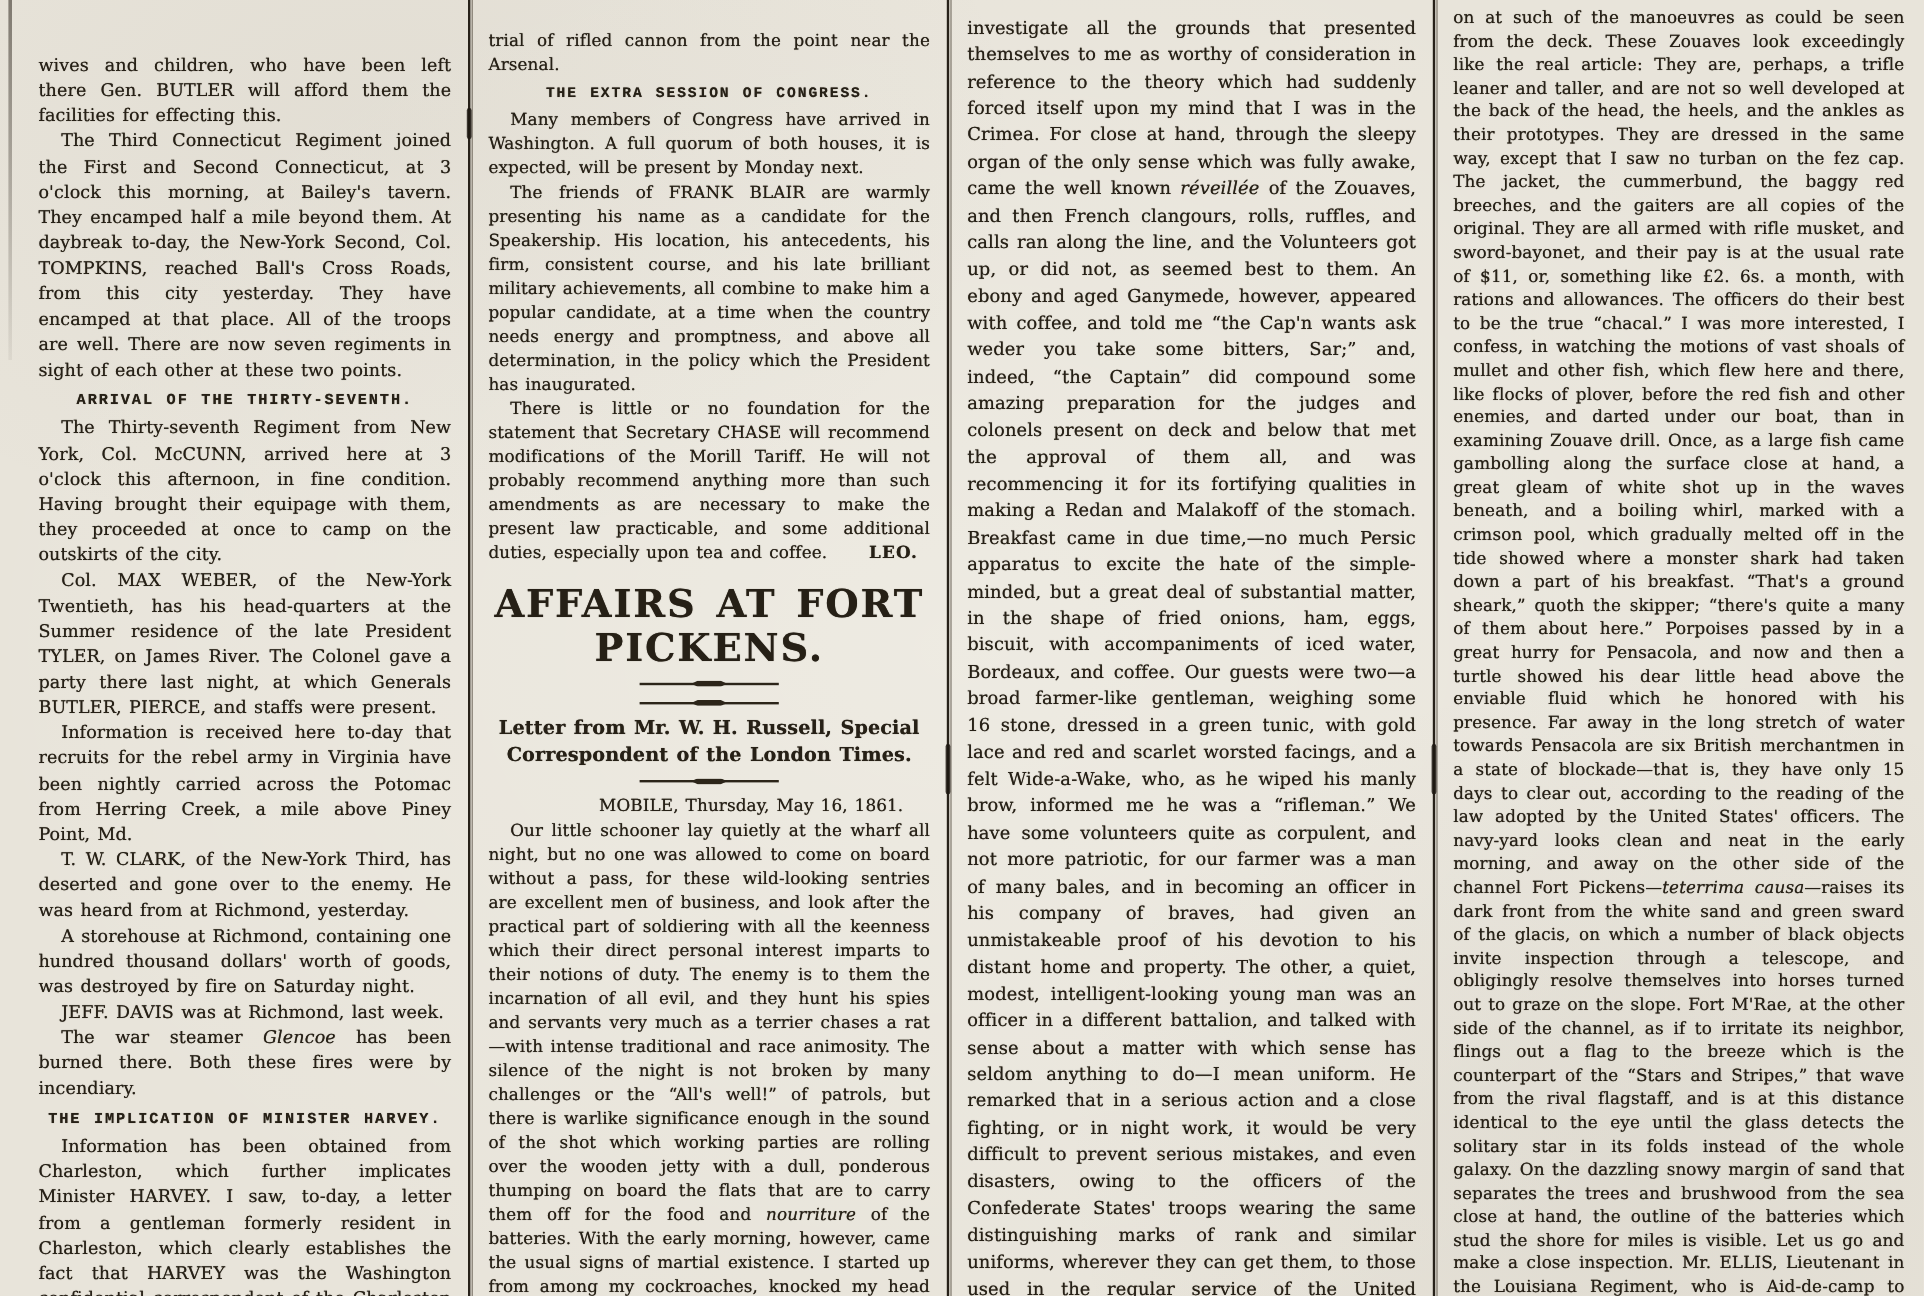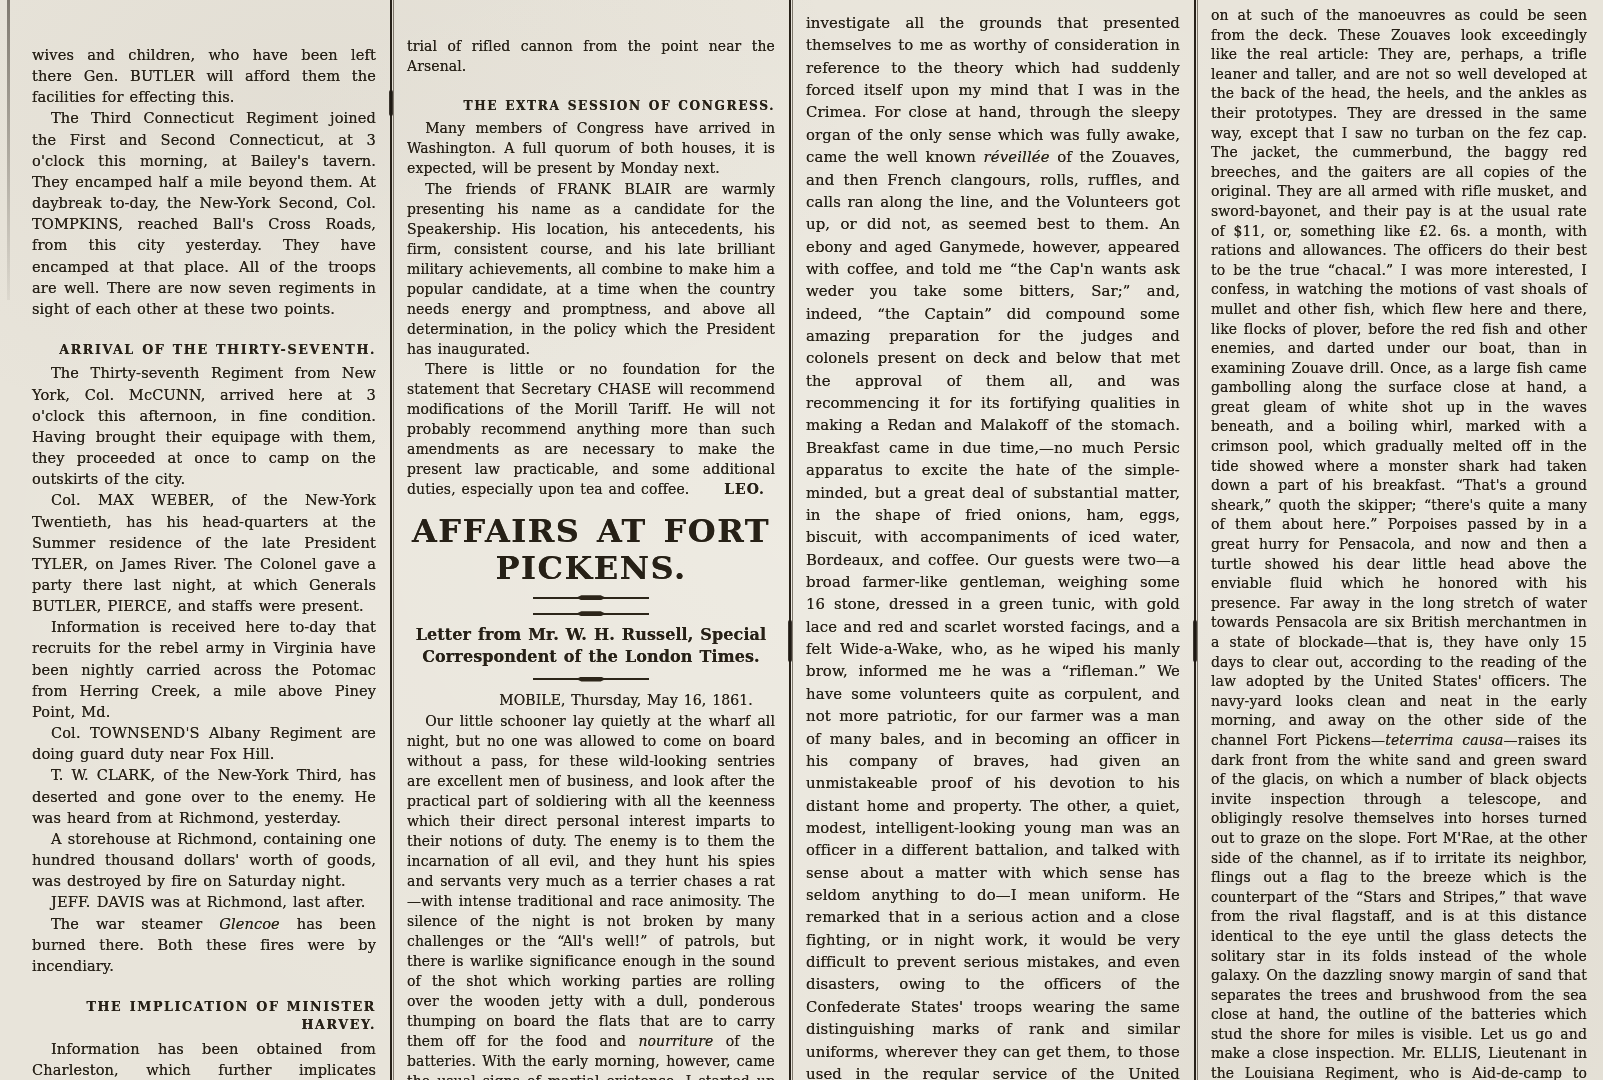--- a/index.html
+++ b/index.html
@@ -33,21 +33,21 @@
     flex: 1 1 auto;
     box-sizing: border-box;
     padding: 0 12px;
     text-align: justify;
     word-spacing: 0.09em;
     letter-spacing: 0.1px;
     text-shadow: 0 0 0.6px rgba(40,32,22,0.8);
     overflow: hidden;
   }
   .col-1 { width: 388px; padding-top: 44px; padding-left: 32px; font-size: 14.6px; line-height: 1.45; }
-  .col-2 { width: 392px; padding-top: 36px; font-size: 14px;   line-height: 1.43; }
+  .col-2 { width: 392px; padding-top: 24px; font-size: 14px;   line-height: 1.43; }
   .col-3 { width: 398px; padding-top: 12px; font-size: 14.9px; line-height: 1.5;  }
   .col-4 { width: 404px; padding-top: 6px;  padding-right: 16px; font-size: 14px; line-height: 1.4; }
 
   .sep {
     width: 7px; flex: 0 0 auto;
     background:
       linear-gradient(#272119, #272119) 2px 0 / 2px 100% no-repeat,
       linear-gradient(rgba(90,82,70,0.75), rgba(90,82,70,0.75)) 5px 0 / 1px 100% no-repeat;
     position: relative;
   }
@@ -56,25 +56,26 @@
     position: absolute; left: 1px; width: 4px; height: 42px; top: 620px;
     background: #1d1812; border-radius: 2px; opacity: 0.85;
   }
   .sep:nth-of-type(2)::after { top: 90px; height: 26px; }
 
   p { margin: 0; }
   .para { text-indent: 1.3em; }
   .continuation { text-indent: 0; }
 
   .subhead {
-    text-align: right; text-indent: 0;
+    text-align: center; text-indent: 0;
     font-weight: bold;
     font-size: 0.87em;
     letter-spacing: 1.6px;
-    margin: 22px 0 3px;
+    margin: 6px 0 3px;
+    font-family: Liberation Mono, monospace;
   }
   .headline {
     text-align: center; text-indent: 0;
     font-weight: bold;
     font-size: 32px; line-height: 1.15;
     letter-spacing: 1.5px; word-spacing: 4px;
     margin: 14px 0 2px;
   }
   .deck {
     text-align: center; text-indent: 0;
@@ -113,24 +114,23 @@
 <body>
 
 <div class="page">
   <div class="col col-1">
       <p class="continuation">wives and children, who have been left there Gen. BUTLER will afford them the facilities for effecting this.</p>
       <p class="para">The Third Connecticut Regiment joined the First and Second Connecticut, at 3 o'clock this morning, at Bailey's tavern. They encamped half a mile beyond them. At daybreak to-day, the New-York Second, Col. TOMPKINS, reached Ball's Cross Roads, from this city yesterday. They have encamped at that place. All of the troops are well. There are now seven regiments in sight of each other at these two points.</p>
       <h3 class="subhead">ARRIVAL OF THE THIRTY-SEVENTH.</h3>
       <p class="para">The Thirty-seventh Regiment from New York, Col. McCUNN, arrived here at 3 o'clock this afternoon, in fine condition. Having brought their equipage with them, they proceeded at once to camp on the outskirts of the city.</p>
       <p class="para">Col. MAX WEBER, of the New-York Twentieth, has his head-quarters at the Summer residence of the late President TYLER, on James River. The Colonel gave a party there last night, at which Generals BUTLER, PIERCE, and staffs were present.</p>
       <p class="para">Information is received here to-day that recruits for the rebel army in Virginia have been nightly carried across the Potomac from Herring Creek, a mile above Piney Point, Md.</p>
-      <p class="para">Col. TOWNSEND'S Albany Regiment are doing guard duty near Fox Hill.</p>
       <p class="para">T. W. CLARK, of the New-York Third, has deserted and gone over to the enemy. He was heard from at Richmond, yesterday.</p>
       <p class="para">A storehouse at Richmond, containing one hundred thousand dollars' worth of goods, was destroyed by fire on Saturday night.</p>
-      <p class="para">JEFF. DAVIS was at Richmond, last after.</p>
+      <p class="para">JEFF. DAVIS was at Richmond, last week.</p>
       <p class="para">The war steamer <i>Glencoe</i> has been burned there. Both these fires were by incendiary.</p>
       <h3 class="subhead">THE IMPLICATION OF MINISTER HARVEY.</h3>
       <p class="para">Information has been obtained from Charleston, which further implicates Minister HARVEY. I saw, to-day, a letter from a gentleman formerly resident in Charleston, which clearly establishes the fact that HARVEY was the Washington confidential correspondent of the Charleston . The author of this letter saw himself daily the evidence of this fact in the office of the . His information to that paper was continued after his appointment as Minister.</p>
     </div>
   <div class="sep"></div>
   <div class="col col-2">
       <p class="continuation">trial of rifled cannon from the point near the Arsenal.</p>
       <h3 class="subhead">THE EXTRA SESSION OF CONGRESS.</h3>
       <p class="para">Many members of Congress have arrived in Washington. A full quorum of both houses, it is expected, will be present by Monday next.</p>
       <p class="para">The friends of FRANK BLAIR are warmly presenting his name as a candidate for the Speakership. His location, his antecedents, his firm, consistent course, and his late brilliant military achievements, all combine to make him a popular candidate, at a time when the country needs energy and promptness, and above all determination, in the policy which the President has inaugurated.</p>

